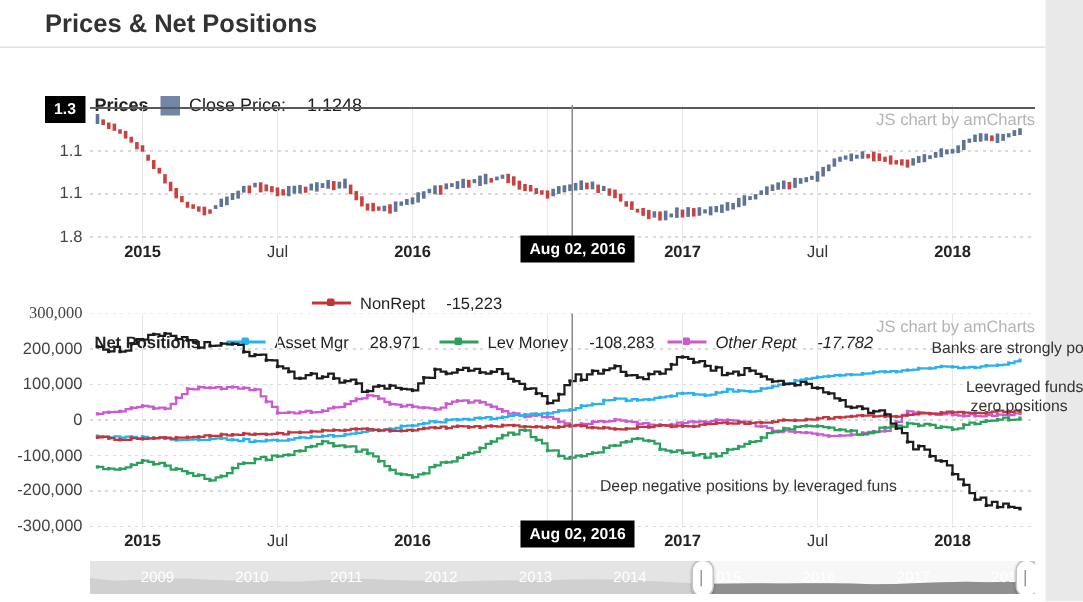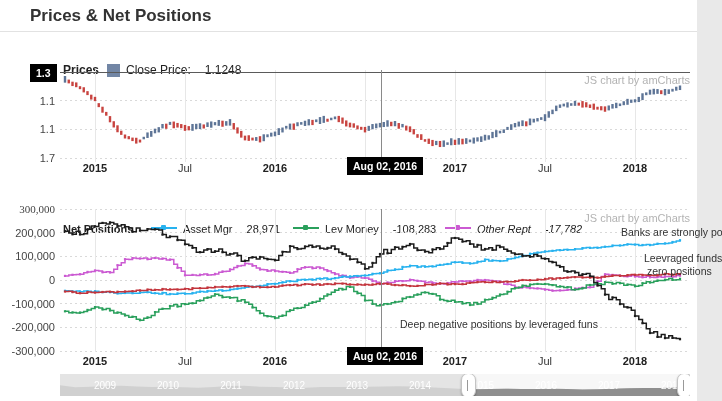--- a/index.html
+++ b/index.html
@@ -230,21 +230,21 @@
         <rect x="603.80" y="18.98" width="2.4" height="6.33" fill="#5d7496"></rect>
         <rect x="607.55" y="19.32" width="2.4" height="4.60" fill="#5d7496"></rect>
         <rect x="611.30" y="18.81" width="2.4" height="2.78" fill="#5d7496"></rect>
         <rect x="615.05" y="16.74" width="2.4" height="3.94" fill="#5d7496"></rect>
         <rect x="618.80" y="15.50" width="2.4" height="4.53" fill="#5d7496"></rect>
       </svg></div>
   <div id="price-ylabels">
       <span class="ylab" style="top: 66px;">1.3</span>
       <span class="ylab" style="top: 94.6667px;">1.1</span>
       <span class="ylab" style="top: 123.333px;">1.1</span>
-      <span class="ylab" style="top: 152px;">1.7</span>
+      <span class="ylab" style="top: 152px;">1.8</span>
     </div>
   <div id="price-xlabels">
       <span class="xlab bold" style="left: 67px; top: 162px;">2015</span>
       <span class="xlab" style="left: 157px; top: 162px;">Jul</span>
       <span class="xlab bold" style="left: 247px; top: 162px;">2016</span>
       <span class="xlab bold" style="left: 427px; top: 162px;">2017</span>
       <span class="xlab" style="left: 517px; top: 162px;">Jul</span>
       <span class="xlab bold" style="left: 607px; top: 162px;">2018</span>
     </div>
   <div class="watermark" style="top:74px;right:32px;">JS chart by amCharts</div>
@@ -270,20 +270,30 @@
         <span>Lev Money</span>
         <span class="lval">-108,283</span>
       </div>
       <div class="np-item" style="width: 146px; font-style: italic;">
         <span class="lmark">
           <i class="lline" style="background: rgb(203, 90, 210);"></i>
           <i class="lbullet" style="background: rgb(203, 90, 210);"></i>
         </span>
         <span>Other Rept</span>
         <span class="lval">-17,782</span>
+      </div>
+    </div>
+  <div class="np-legend-row" style="left:208px;top:196px;" id="np-legend-row2">
+      <div class="np-item">
+        <span class="lmark">
+          <i class="lline" style="background: rgb(195, 53, 61);"></i>
+          <i class="lbullet" style="background: rgb(195, 53, 61);"></i>
+        </span>
+        <span>NonRept</span>
+        <span class="lval">-15,223</span>
       </div>
     </div>
 
   <div class="plot" id="np-plot" style="top:209px;width:630px;height:143px;"><svg width="630" height="143">
         <line x1="0" y1="0" x2="630" y2="0" stroke="#d9d9d9" stroke-dasharray="2,3" shape-rendering="crispEdges"></line>
         <line x1="0" y1="23.666666666666664" x2="630" y2="23.666666666666664" stroke="#d9d9d9" stroke-dasharray="2,3" shape-rendering="crispEdges"></line>
         <line x1="0" y1="47.33333333333333" x2="630" y2="47.33333333333333" stroke="#d9d9d9" stroke-dasharray="2,3" shape-rendering="crispEdges"></line>
         <line x1="0" y1="71" x2="630" y2="71" stroke="#d9d9d9" stroke-dasharray="2,3" shape-rendering="crispEdges"></line>
         <line x1="0" y1="94.66666666666667" x2="630" y2="94.66666666666667" stroke="#d9d9d9" stroke-dasharray="2,3" shape-rendering="crispEdges"></line>
         <line x1="0" y1="118.33333333333334" x2="630" y2="118.33333333333334" stroke="#d9d9d9" stroke-dasharray="2,3" shape-rendering="crispEdges"></line>

